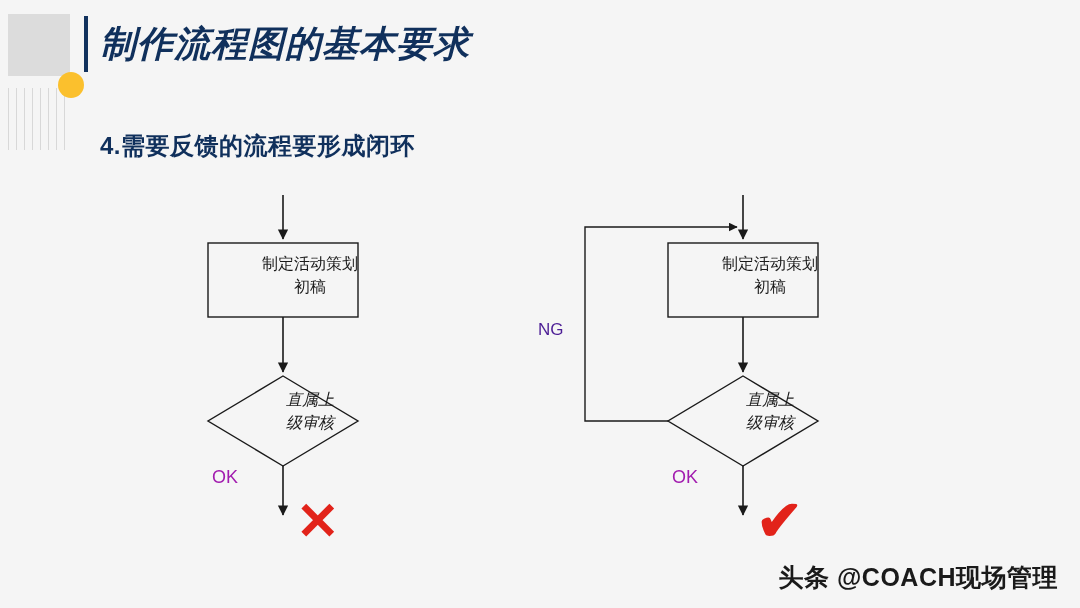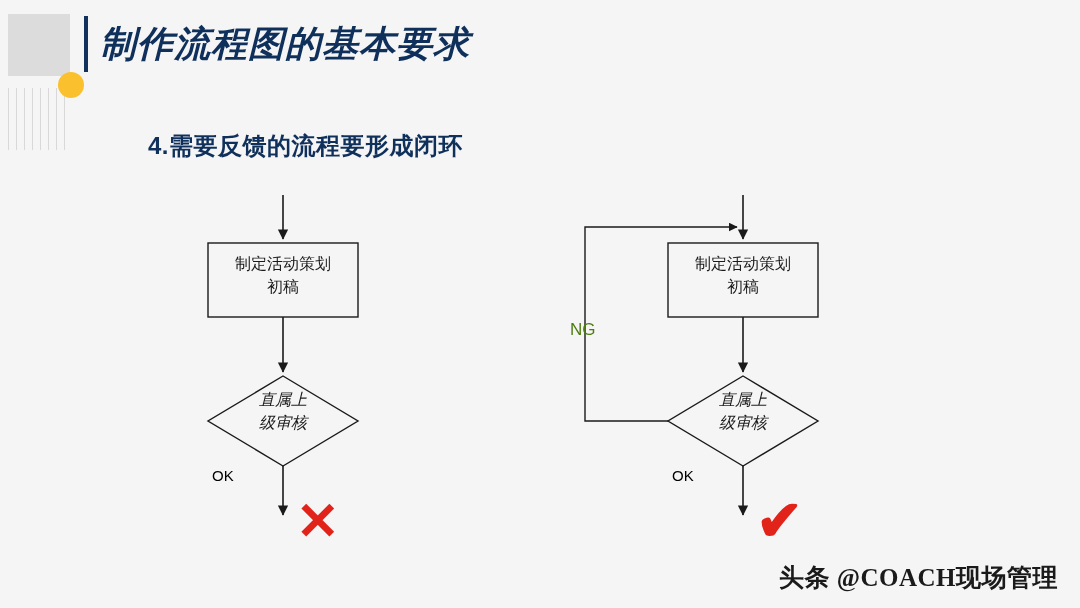--- a/index.html
+++ b/index.html
@@ -70,21 +70,20 @@
     font-style: italic;
   }
   .subtitle {
     position: absolute;
     left: 100px;
     top: 130px;
     font-size: 24px;
     font-weight: bold;
     color: #10305c;
     letter-spacing: 0.5px;
-    margin-left: 48px;
   }
 
   
   .diagram {
     position: absolute;
     top: 195px;
     width: 430px;
     height: 370px;
   }
   .diagram.left  { left: 60px; }
@@ -96,46 +95,46 @@
     top: 0;
   }
 
   .node-text {
     position: absolute;
     text-align: center;
     color: #1a1a1a;
     font-size: 16px;
     line-height: 23px;
     pointer-events: none;
+    margin-left: 27px;
   }
   .proc-text {
     width: 150px;
     left: 148px;
     top: 57px;
   }
   .dec-text {
     width: 120px;
     left: 163px;
     top: 193px;
     font-style: italic;
   }
   .label-ok {
     position: absolute;
     left: 152px;
     top: 272px;
-    font-size: 15px;
-    color: #000000;
+    font-size: 18px;
+    color: #a21caf;
   }
   .label-ng {
     position: absolute;
     left: 18px;
     top: 125px;
     font-size: 17px;
-    color: #4d7c0f;
-    margin-left: 32px;
+    color: #4c1d95;
   }
 
   .mark {
     position: absolute;
     font-size: 52px;
     font-weight: bold;
     line-height: 1;
   }
   .mark-cross {
     left: 236px;
@@ -151,21 +150,20 @@
 
   
   .watermark {
     position: absolute;
     right: 22px;
     bottom: 14px;
     font-size: 25px;
     font-weight: bold;
     color: #1a1a1a;
     letter-spacing: 0.5px;
-    font-family: Liberation Serif, serif;
   }
 </style>
 </head>
 <body>
 
 <div class="deco-square"></div>
 <div class="deco-lines">
   <i style="left:0px"></i>
     <i style="left:8px"></i>
     <i style="left:16px"></i>

